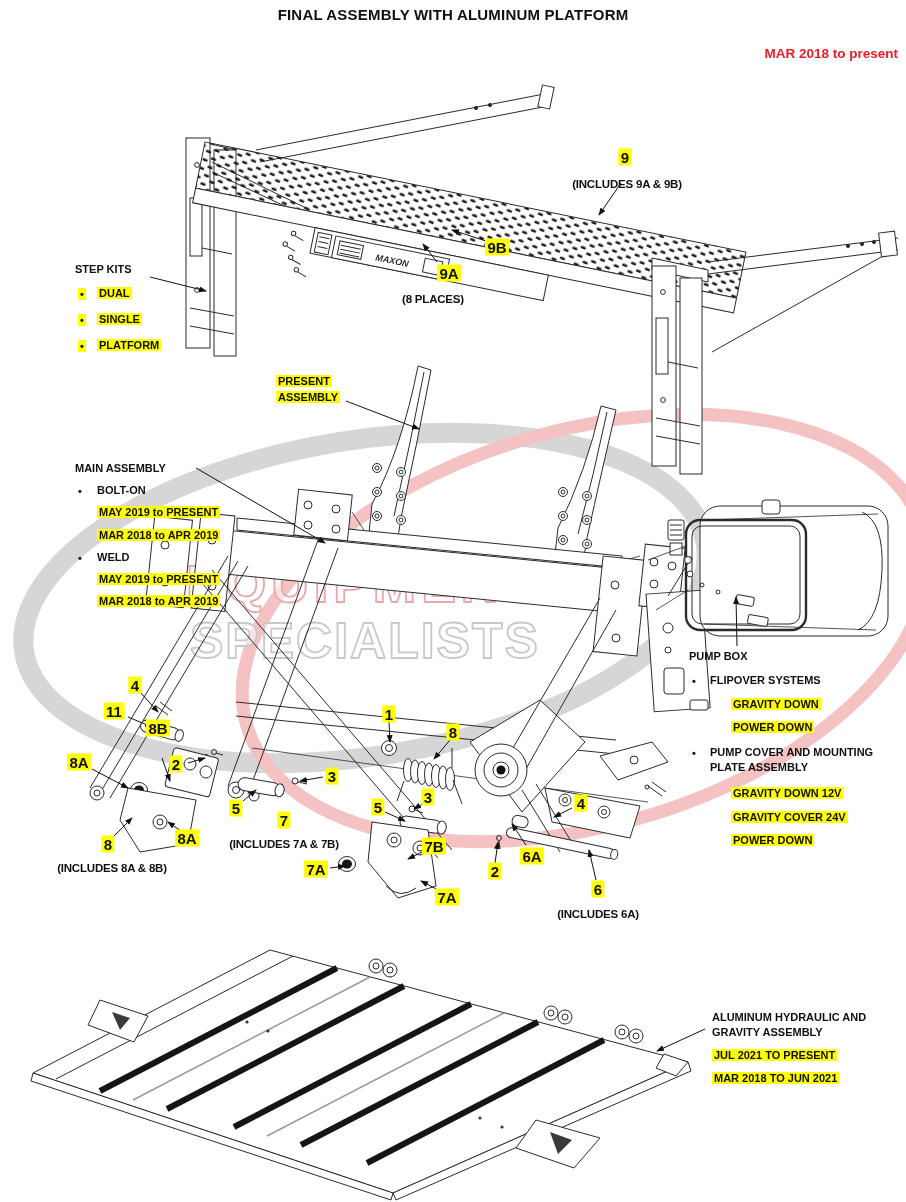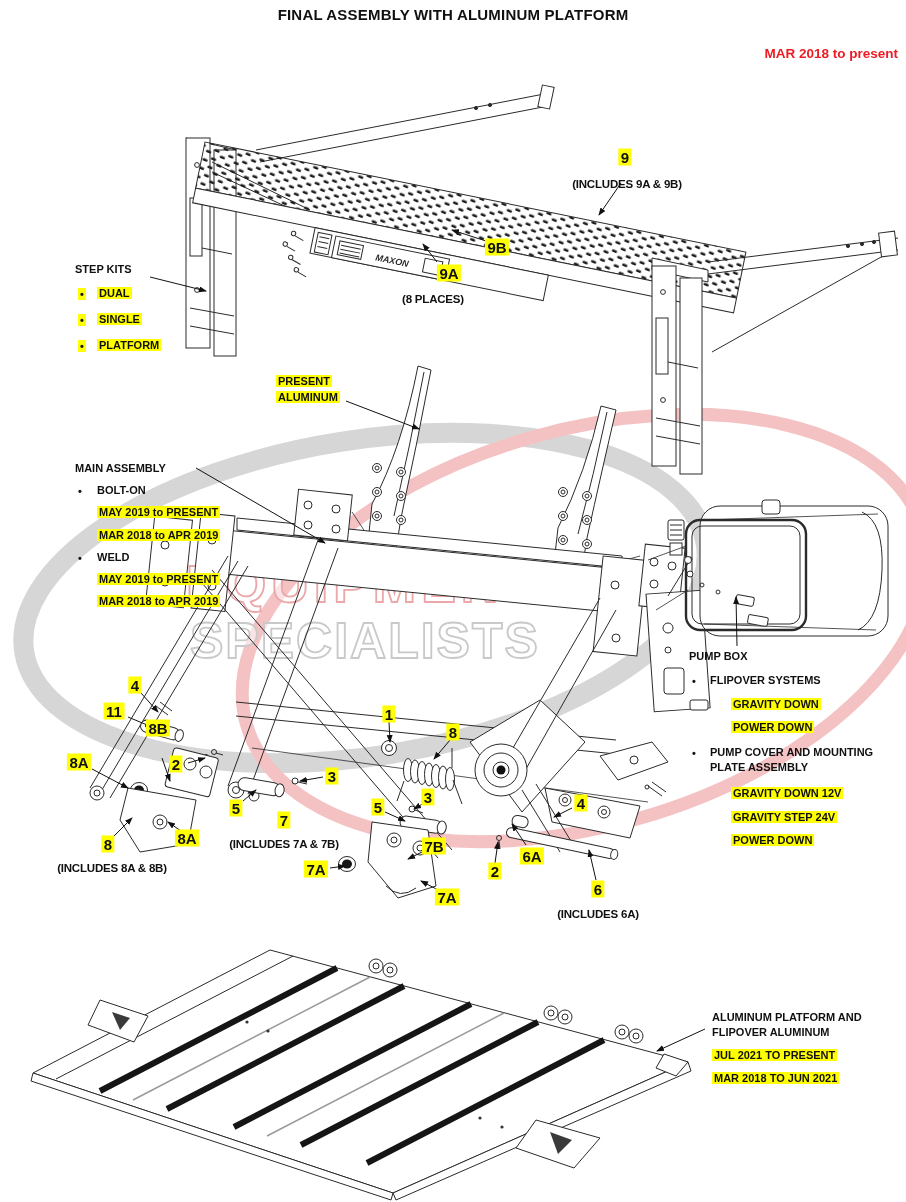--- a/index.html
+++ b/index.html
@@ -337,46 +337,46 @@
 
   <div class="sec abs" style="left:75px;top:262px">STEP KITS</div>
   <div class="sec abs" style="left:78px;top:287px"><span class="hl">•</span></div>
   <div class="sec abs" style="left:97px;top:286px"><span class="hl">DUAL</span></div>
   <div class="sec abs" style="left:78px;top:313px"><span class="hl">•</span></div>
   <div class="sec abs" style="left:97px;top:312px"><span class="hl">SINGLE</span></div>
   <div class="sec abs" style="left:78px;top:339px"><span class="hl">•</span></div>
   <div class="sec abs" style="left:97px;top:338px"><span class="hl">PLATFORM</span></div>
 
   <div class="sec abs" style="left:276px;top:374px"><span class="hl">PRESENT</span></div>
-  <div class="sec abs" style="left:276px;top:390px"><span class="hl">ALUMINUM</span></div>
+  <div class="sec abs" style="left:276px;top:390px"><span class="hl">ASSEMBLY</span></div>
 
   <div class="sec abs" style="left:75px;top:461px">MAIN ASSEMBLY</div>
   <div class="sec abs" style="left:78px;top:484px">•</div>
   <div class="sec abs" style="left:97px;top:483px">BOLT-ON</div>
   <div class="sec abs" style="left:97px;top:505px"><span class="hl">MAY 2019 to PRESENT</span></div>
   <div class="sec abs" style="left:97px;top:528px"><span class="hl">MAR 2018 to APR 2019</span></div>
   <div class="sec abs" style="left:78px;top:551px">•</div>
   <div class="sec abs" style="left:97px;top:550px">WELD</div>
   <div class="sec abs" style="left:97px;top:572px"><span class="hl">MAY 2019 to PRESENT</span></div>
   <div class="sec abs" style="left:97px;top:594px"><span class="hl">MAR 2018 to APR 2019</span></div>
 
   <div class="sec abs" style="left:689px;top:649px">PUMP BOX</div>
   <div class="sec abs" style="left:692px;top:674px">•</div>
   <div class="sec abs" style="left:710px;top:673px">FLIPOVER SYSTEMS</div>
   <div class="sec abs" style="left:731px;top:697px"><span class="hl">GRAVITY DOWN</span></div>
   <div class="sec abs" style="left:731px;top:720px"><span class="hl">POWER DOWN</span></div>
   <div class="sec abs" style="left:692px;top:746px">•</div>
   <div class="sec abs" style="left:710px;top:745px">PUMP COVER AND MOUNTING</div>
   <div class="sec abs" style="left:710px;top:760px">PLATE ASSEMBLY</div>
   <div class="sec abs" style="left:731px;top:786px"><span class="hl">GRAVITY DOWN 12V</span></div>
-  <div class="sec abs" style="left:731px;top:810px"><span class="hl">GRAVITY STEP 24V</span></div>
+  <div class="sec abs" style="left:731px;top:810px"><span class="hl">GRAVITY COVER 24V</span></div>
   <div class="sec abs" style="left:731px;top:833px"><span class="hl">POWER DOWN</span></div>
 
-  <div class="sec abs" style="left:712px;top:1010px">ALUMINUM PLATFORM AND</div>
-  <div class="sec abs" style="left:712px;top:1025px">FLIPOVER ALUMINUM</div>
+  <div class="sec abs" style="left:712px;top:1010px">ALUMINUM HYDRAULIC AND</div>
+  <div class="sec abs" style="left:712px;top:1025px">GRAVITY ASSEMBLY</div>
   <div class="sec abs" style="left:712px;top:1048px"><span class="hl">JUL 2021 TO PRESENT</span></div>
   <div class="sec abs" style="left:712px;top:1071px"><span class="hl">MAR 2018 TO JUN 2021</span></div>
 
   <div class="co abs" style="left:625px;top:157px"><span class="hl">9</span></div>
   <div class="note abs" style="left:627px;top:176px">(INCLUDES 9A &amp; 9B)</div>
   <div class="co abs" style="left:497px;top:247px"><span class="hl">9B</span></div>
   <div class="co abs" style="left:449px;top:273px"><span class="hl">9A</span></div>
   <div class="note abs" style="left:433px;top:291px">(8 PLACES)</div>
   <div class="co abs" style="left:135px;top:685px"><span class="hl">4</span></div>
   <div class="co abs" style="left:114px;top:711px"><span class="hl">11</span></div>

